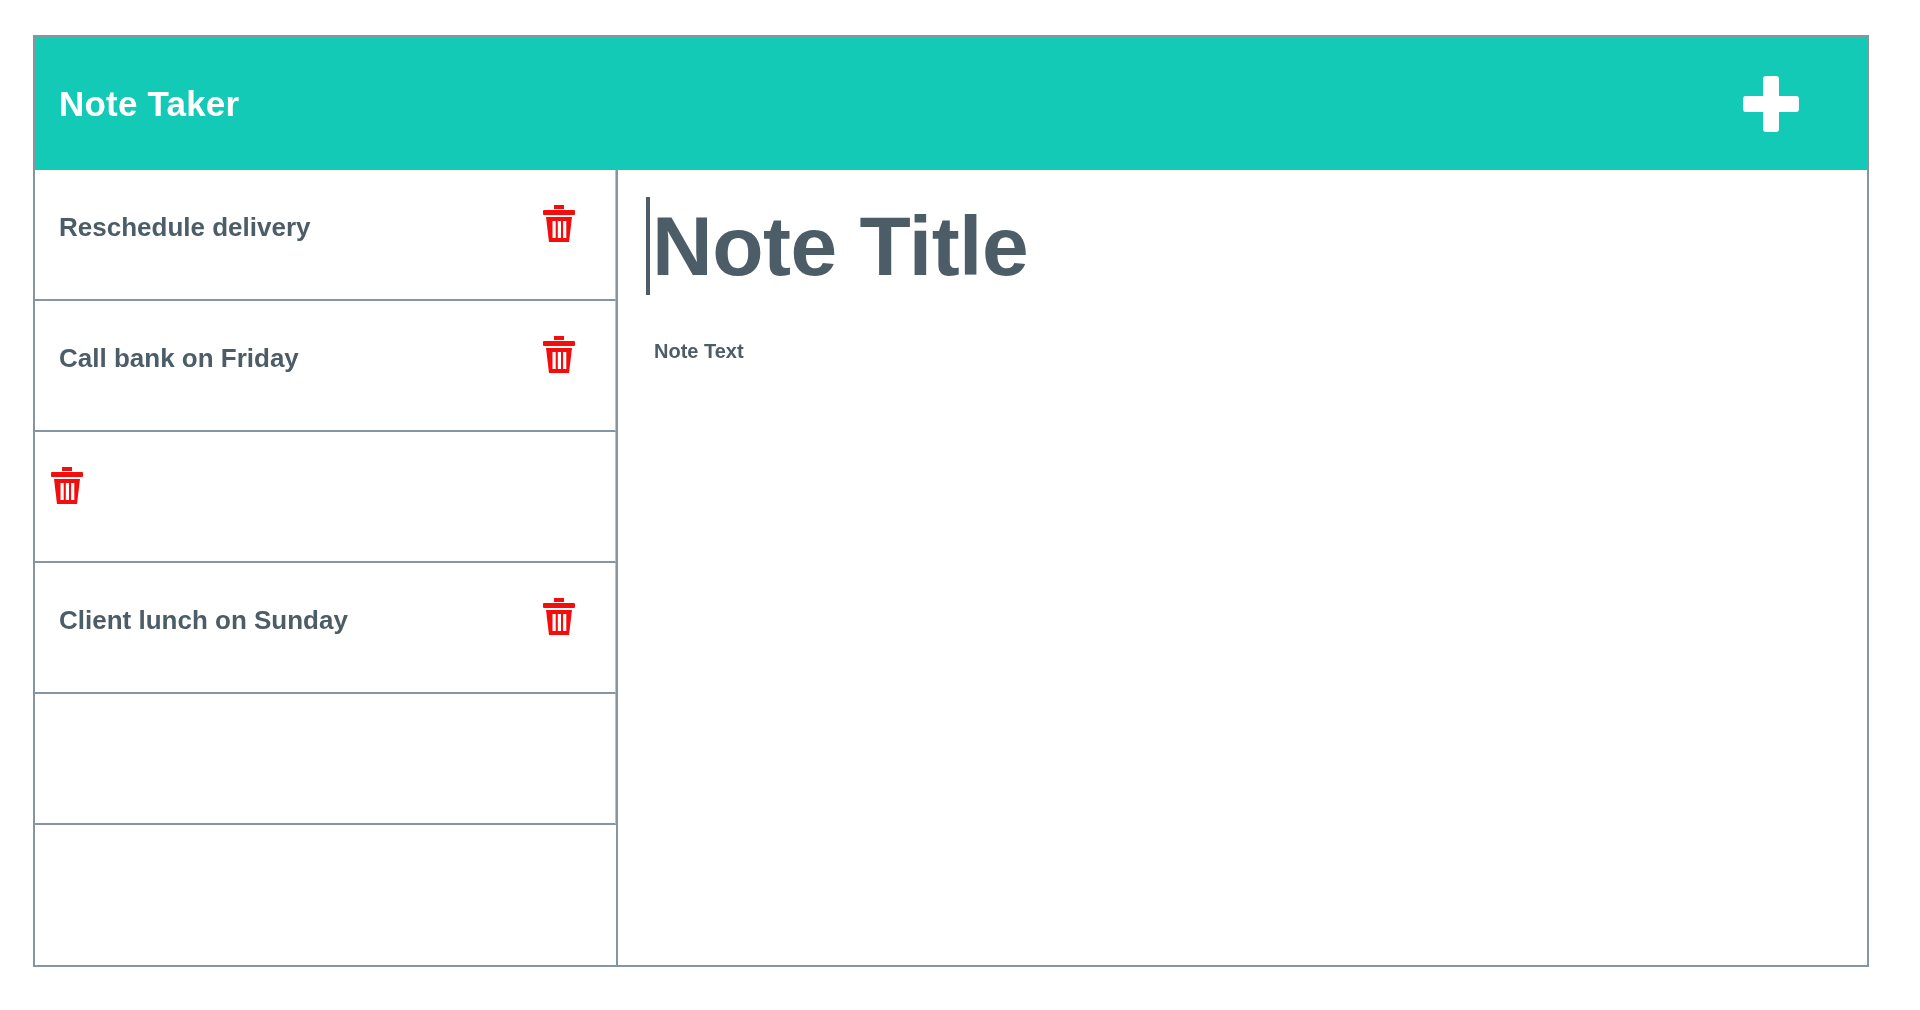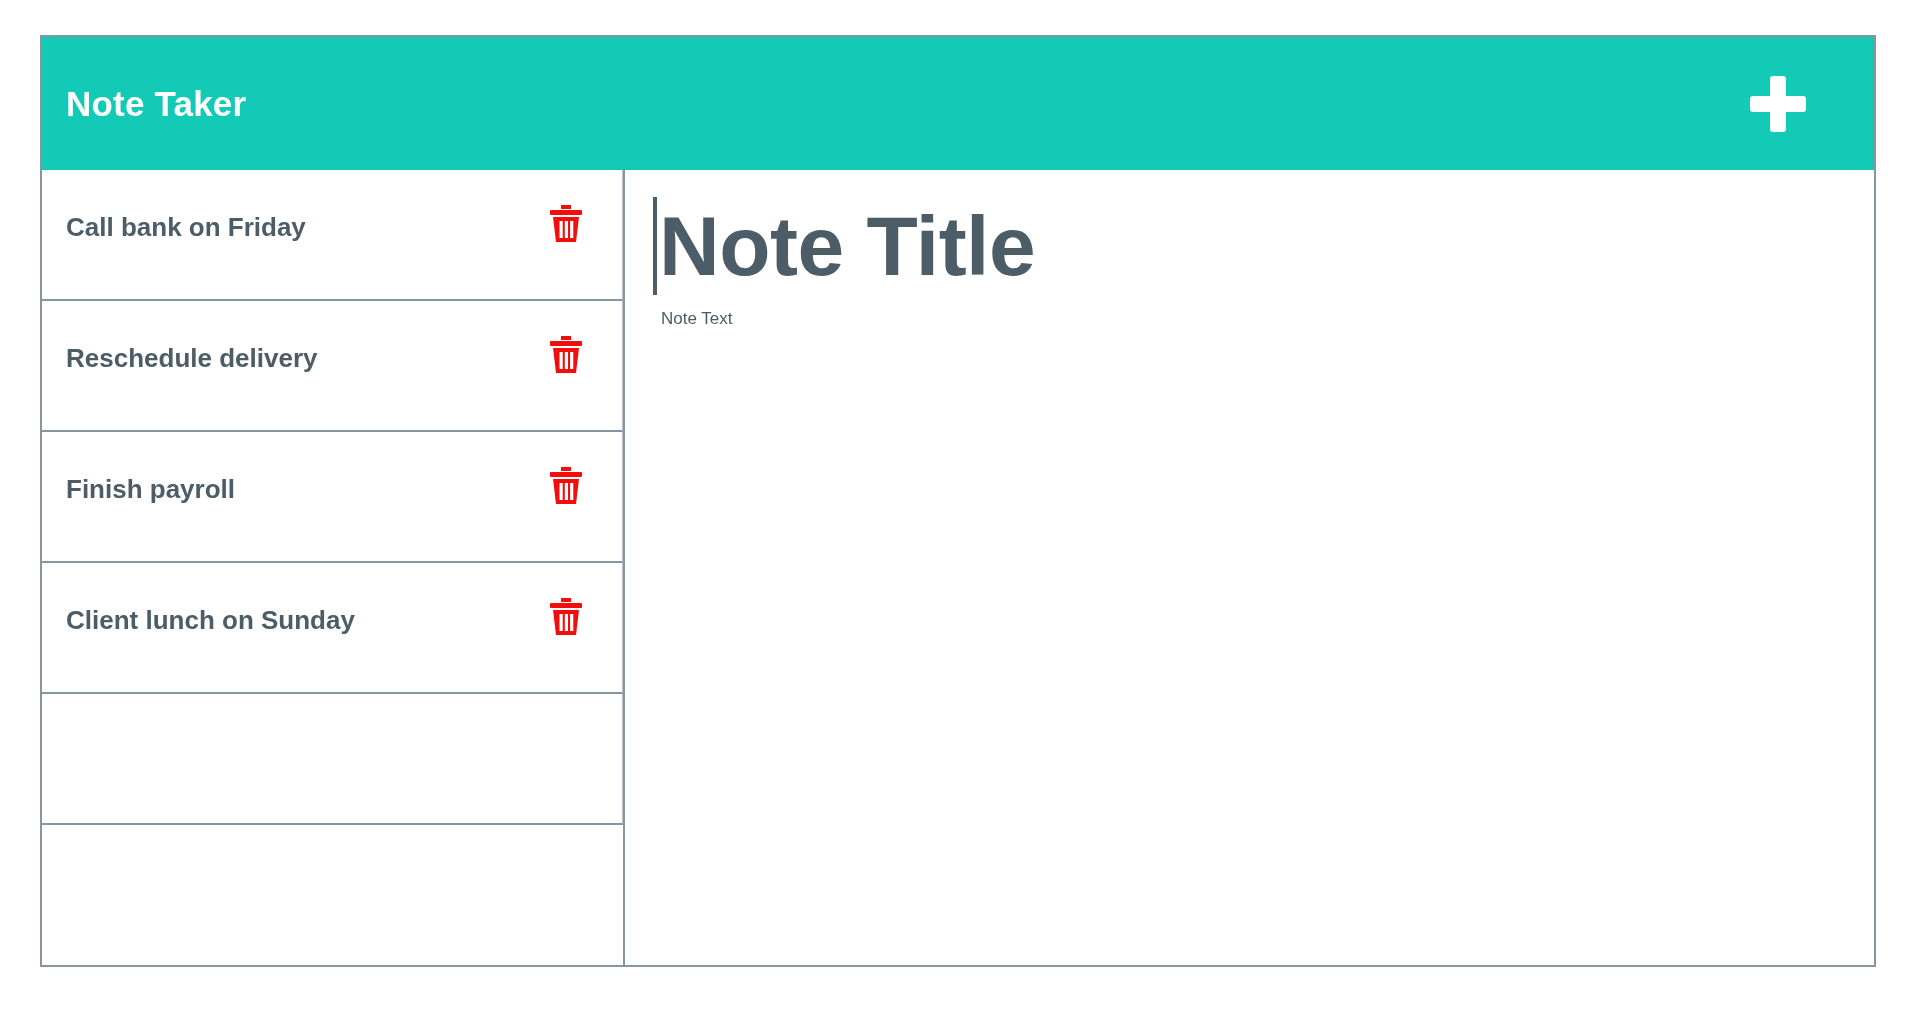--- a/index.html
+++ b/index.html
@@ -11,21 +11,21 @@
     height: 1010px;
     overflow: hidden;
   }
   body {
     font-family: "Liberation Sans", sans-serif;
     -webkit-font-smoothing: antialiased;
   }
 
   #app-frame {
     position: absolute;
-    left: 40px;
+    left: 33px;
     top: 35px;
     width: 1836px;
     height: 932px;
     box-sizing: border-box;
     border: 2px solid #8795a1;
     background: #ffffff;
   }
 
   
   #app-header {
@@ -177,29 +177,29 @@
     padding: 0;
     line-height: 1;
     caret-color: transparent;
   }
   #note-title-input::placeholder {
     color: #4c5d67;
     opacity: 1;
   }
   #note-text-input {
     display: block;
-    margin-top: 12px;
+    margin-top: 42px;
     margin-left: 8px;
     border: none;
     outline: none;
     resize: none;
     background: transparent;
     font-family: "Liberation Sans", sans-serif;
-    font-size: 17px;
-    font-weight: normal;
+    font-size: 20px;
+    font-weight: bold;
     color: #4c5d67;
     width: 1180px;
     height: 520px;
     padding: 0;
     line-height: 1.35;
   }
   #note-text-input::placeholder {
     color: #4c5d67;
     opacity: 1;
   }
@@ -212,55 +212,54 @@
   <div id="app-header">
     <div id="app-title">Note Taker</div>
     <button id="add-note-button" aria-label="Add note">
       <span class="plus-glyph"></span>
     </button>
   </div>
 
   <div id="app-body">
 
     <div id="note-list-panel">
+
+      <div class="note-list-item">
+        <span class="note-item-label">Reschedule delivery</span>
+        <button class="delete-note-button" aria-label="Delete note">
+          <span>
+            <svg class="trash-svg" width="34" height="38" viewBox="0 0 34 38" aria-hidden="true">
+              <rect x="12" y="0" width="10" height="4" fill="#f40d0d"></rect>
+              <rect x="1" y="5" width="32" height="5" rx="1" fill="#f40d0d"></rect>
+              <path d="M4 12 H30 L27 37 H7 Z" fill="#f40d0d"></path>
+              <rect x="10.5" y="16" width="3.2" height="17" fill="#ffffff"></rect>
+              <rect x="15.8" y="16" width="3.2" height="17" fill="#ffffff"></rect>
+              <rect x="21.1" y="16" width="3.2" height="17" fill="#ffffff"></rect>
+            </svg>
+          </span>
+        </button>
+      </div>
 
       <div class="note-list-item">
         <span class="note-item-label">Call bank on Friday</span>
         <button class="delete-note-button" aria-label="Delete note">
           <span>
             <svg class="trash-svg" width="34" height="38" viewBox="0 0 34 38" aria-hidden="true">
               <rect x="12" y="0" width="10" height="4" fill="#f40d0d"></rect>
               <rect x="1" y="5" width="32" height="5" rx="1" fill="#f40d0d"></rect>
               <path d="M4 12 H30 L27 37 H7 Z" fill="#f40d0d"></path>
               <rect x="10.5" y="16" width="3.2" height="17" fill="#ffffff"></rect>
               <rect x="15.8" y="16" width="3.2" height="17" fill="#ffffff"></rect>
               <rect x="21.1" y="16" width="3.2" height="17" fill="#ffffff"></rect>
             </svg>
           </span>
         </button>
       </div>
 
       <div class="note-list-item">
-        <span class="note-item-label">Reschedule delivery</span>
-        <button class="delete-note-button" aria-label="Delete note">
-          <span>
-            <svg class="trash-svg" width="34" height="38" viewBox="0 0 34 38" aria-hidden="true">
-              <rect x="12" y="0" width="10" height="4" fill="#f40d0d"></rect>
-              <rect x="1" y="5" width="32" height="5" rx="1" fill="#f40d0d"></rect>
-              <path d="M4 12 H30 L27 37 H7 Z" fill="#f40d0d"></path>
-              <rect x="10.5" y="16" width="3.2" height="17" fill="#ffffff"></rect>
-              <rect x="15.8" y="16" width="3.2" height="17" fill="#ffffff"></rect>
-              <rect x="21.1" y="16" width="3.2" height="17" fill="#ffffff"></rect>
-            </svg>
-          </span>
-        </button>
-      </div>
-
-      <div class="note-list-item">
-        <span class="note-item-label">Finish payroll</span>
         <button class="delete-note-button" aria-label="Delete note">
           <span>
             <svg class="trash-svg" width="34" height="38" viewBox="0 0 34 38" aria-hidden="true">
               <rect x="12" y="0" width="10" height="4" fill="#f40d0d"></rect>
               <rect x="1" y="5" width="32" height="5" rx="1" fill="#f40d0d"></rect>
               <path d="M4 12 H30 L27 37 H7 Z" fill="#f40d0d"></path>
               <rect x="10.5" y="16" width="3.2" height="17" fill="#ffffff"></rect>
               <rect x="15.8" y="16" width="3.2" height="17" fill="#ffffff"></rect>
               <rect x="21.1" y="16" width="3.2" height="17" fill="#ffffff"></rect>
             </svg>

